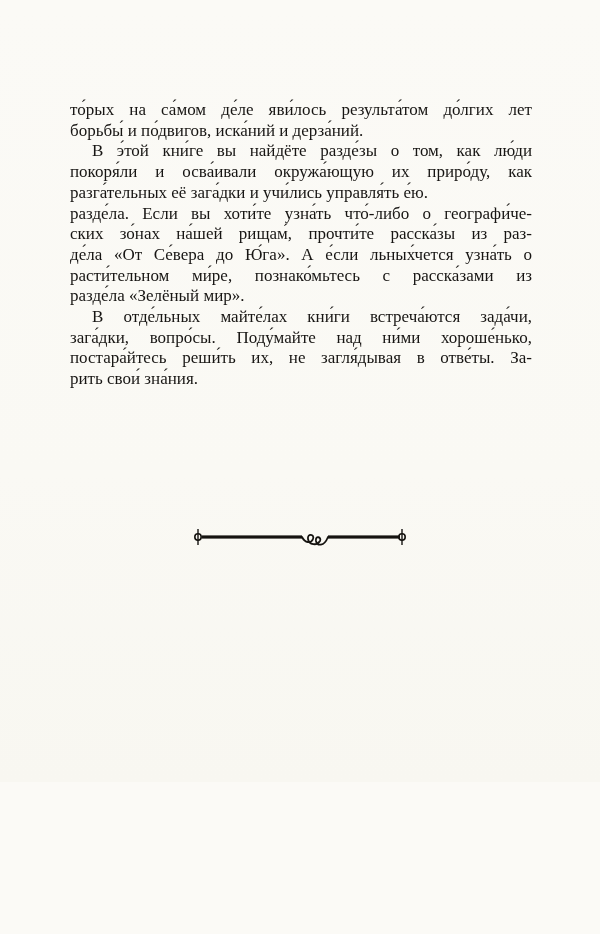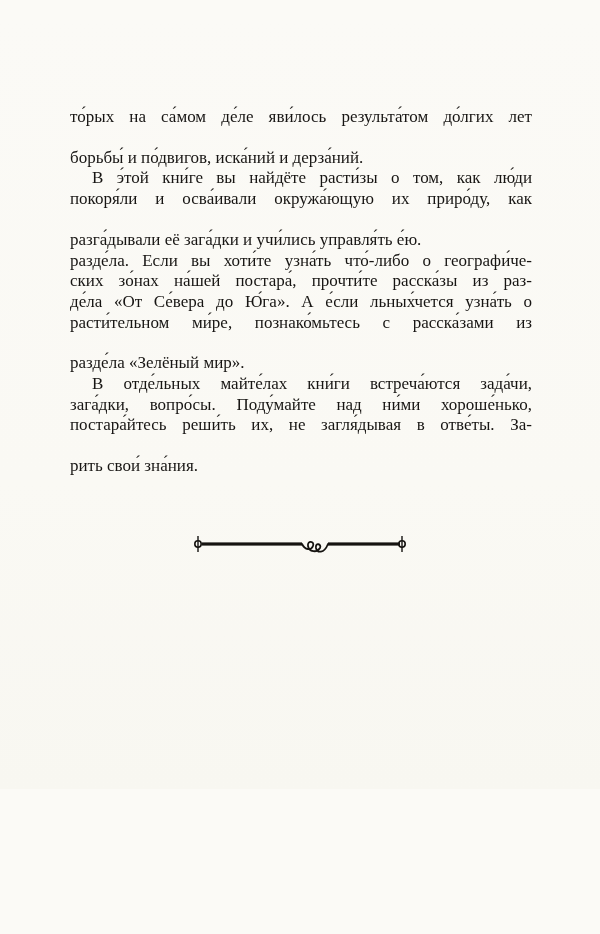--- a/index.html
+++ b/index.html
@@ -8,21 +8,21 @@
   }
   body {
     width: 600px;
     height: 934px;
     background: #fbfaf6;
     overflow: hidden;
     position: relative;
   }
   .page {
     position: absolute;
-    top: 15px; left: 0;
+    top: 8px; left: 0;
     width: 600px;
     height: 774px;
     background: linear-gradient(180deg, #fbfaf6 0%, #faf9f4 60%, #f8f7f1 100%);
   }
   .text-block {
     position: absolute;
     top: 92px;
     left: 70px;
     width: 462px;
     font-family: "Liberation Serif", "DejaVu Serif", serif;
@@ -31,21 +31,20 @@
     color: #171513;
     -webkit-font-smoothing: antialiased;
   }
   .line {
     text-align: justify;
     text-align-last: justify;
     white-space: normal;
   }
   .line.last {
     text-align-last: left;
-    margin-top: 20px;
   }
   .line.indent {
     text-indent: 22px;
   }
   .divider-wrap {
     position: absolute;
     top: 516px;
     left: 0;
     width: 600px;
     display: flex;
@@ -56,25 +55,25 @@
   }
 </style>
 </head>
 <body>
 
 <div class="page">
 
   <div class="text-block" id="text-block">
       <div class="line">то́рых на са́мом де́ле яви́лось результа́том до́лгих лет</div>
       <div class="line last">борьбы́ и по́двигов, иска́ний и дерза́ний.</div>
-      <div class="line indent">В э́той кни́ге вы найдёте расти́зы о том, как лю́ди</div>
+      <div class="line indent">В э́той кни́ге вы найдёте разде́зы о том, как лю́ди</div>
       <div class="line">покоря́ли и осва́ивали окружа́ющую их приро́ду, как</div>
-      <div class="line last">разга́дывали её зага́дки и учи́лись управля́ть е́ю.</div>
+      <div class="line last">разга́тельных её зага́дки и учи́лись управля́ть е́ю.</div>
       <div class="line">разде́ла. Если вы хоти́те узна́ть что́-либо о географи́че-</div>
-      <div class="line">ских зо́нах на́шей постара́, прочти́те расска́зы из раз-</div>
+      <div class="line">ских зо́нах на́шей рищам́, прочти́те расска́зы из раз-</div>
       <div class="line">де́ла «От Се́вера до Ю́га». А е́сли льных́чется узна́ть о</div>
       <div class="line">расти́тельном ми́ре, познако́мьтесь с расска́зами из</div>
       <div class="line last">разде́ла «Зелёный мир».</div>
       <div class="line indent">В отде́льных майте́лах кни́ги встреча́ются зада́чи,</div>
       <div class="line">зага́дки, вопро́сы. Поду́майте над ни́ми хороше́нько,</div>
       <div class="line">постара́йтесь реши́ть их, не загля́дывая в отве́ты. За-</div>
       <div class="line last">рить свои́ зна́ния.</div>
     </div>
 
   <div class="divider-wrap">

